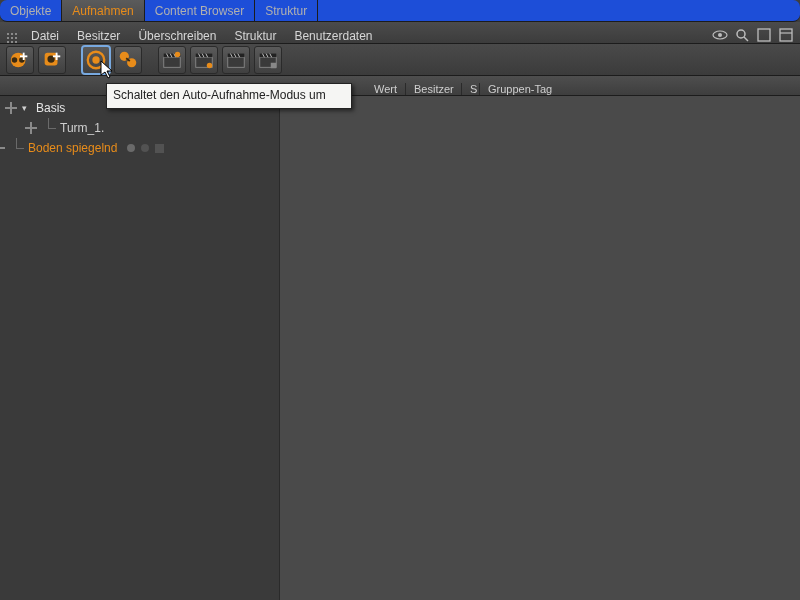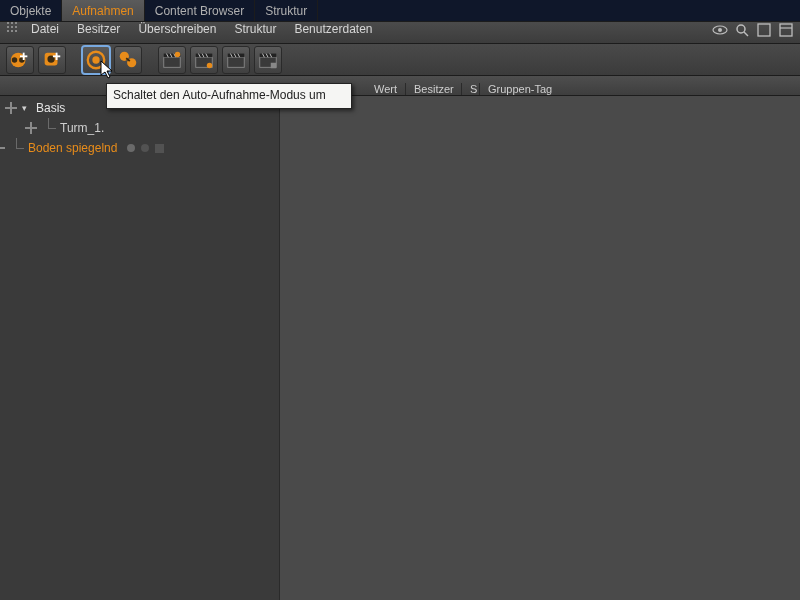--- a/index.html
+++ b/index.html
@@ -1,25 +1,25 @@
 <!DOCTYPE html>
 <html><head>
 <meta charset="utf-8">
 <style>
   * { box-sizing: border-box; margin: 0; padding: 0; font-family: Arial, Helvetica, sans-serif; }
   html, body { width: 800px; height: 600px; overflow: hidden; background: #000; }
   .app { width: 800px; height: 600px; background: #3f3f3f; display: flex; flex-direction: column; }
 
   
-  .toptabs { height: 22px; background: #0f172a; display: flex; align-items: stretch; border-bottom: 1px solid #1c1c1c; }
+  .toptabs { height: 22px; background: #1d4ed8; display: flex; align-items: stretch; border-bottom: 1px solid #1c1c1c; border-radius: 7px; }
   .toptab { color: #b0b0b0; font-size: 12px; padding: 0 10px; display: flex; align-items: center; border-right: 1px solid #1c1c1c; cursor: pointer; }
   .toptab.active { background: linear-gradient(#5b5b5b,#4b4b4b); color: #e88c1a; }
 
   
-  .menubar { height: 22px; background: linear-gradient(#4b4b4b,#3c3c3c); display: flex; align-items: flex-start; padding: 0 6px; border-bottom: 1px solid #1c1c1c; }
+  .menubar { height: 22px; background: linear-gradient(#4b4b4b,#3c3c3c); display: flex; align-items: flex-end; padding: 0 6px; border-bottom: 1px solid #1c1c1c; }
   .menu-left-icons { width: 16px; display: flex; justify-content: center; }
   .menu-item { color: #d6d6d6; font-size: 12px; padding: 0 9px; cursor: pointer; }
   .menubar .spacer { flex: 1; }
   .rbtn { width: 16px; height: 16px; margin-left: 6px; color: #bdbdbd; display: flex; align-items: center; justify-content: center; cursor: pointer; font-size: 12px; }
 
   
   .toolbar { height: 32px; background: linear-gradient(#4a4a4a,#3b3b3b); display: flex; align-items: center; padding: 2px 6px; gap: 4px; border-bottom: 1px solid #1c1c1c; position: relative; }
   .tbtn { width: 28px; height: 28px; background: linear-gradient(#5a5a5a,#404040); border: 1px solid #2a2a2a; border-radius: 3px; display: flex; align-items: center; justify-content: center; cursor: pointer; position: relative; }
   .tbtn.active { outline: 2px solid #78a9e0; outline-offset: -1px; }
   .tbtn svg { width: 22px; height: 22px; }

